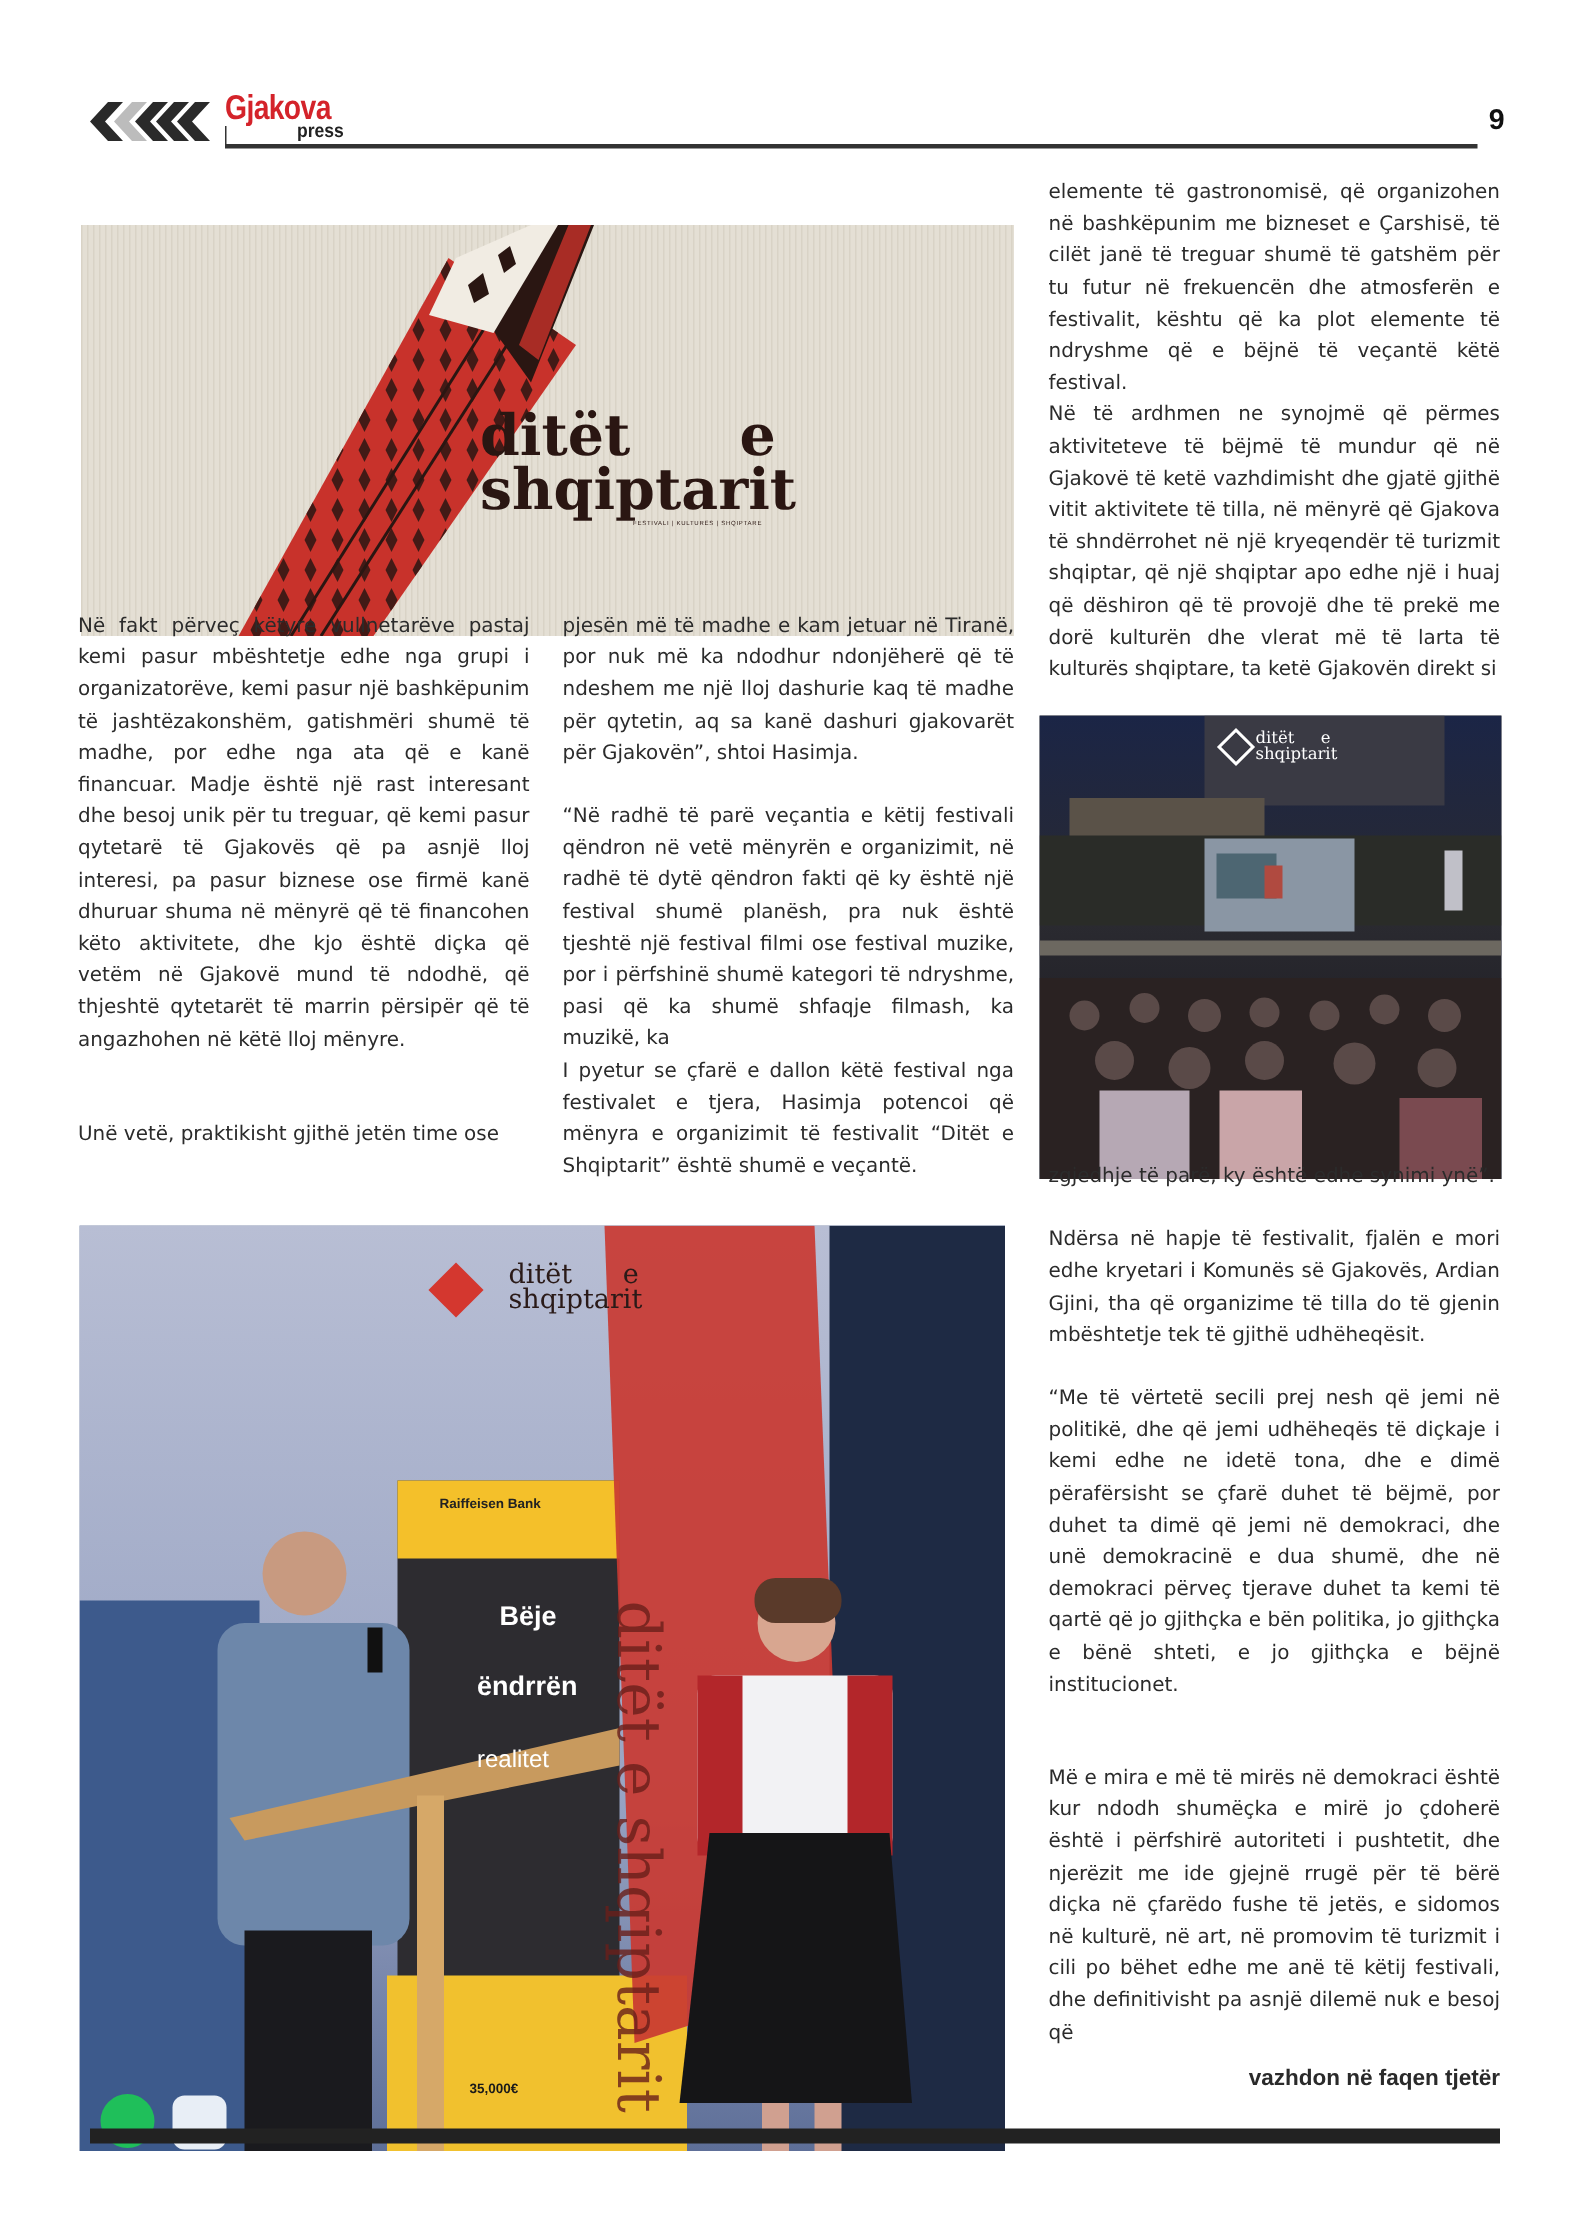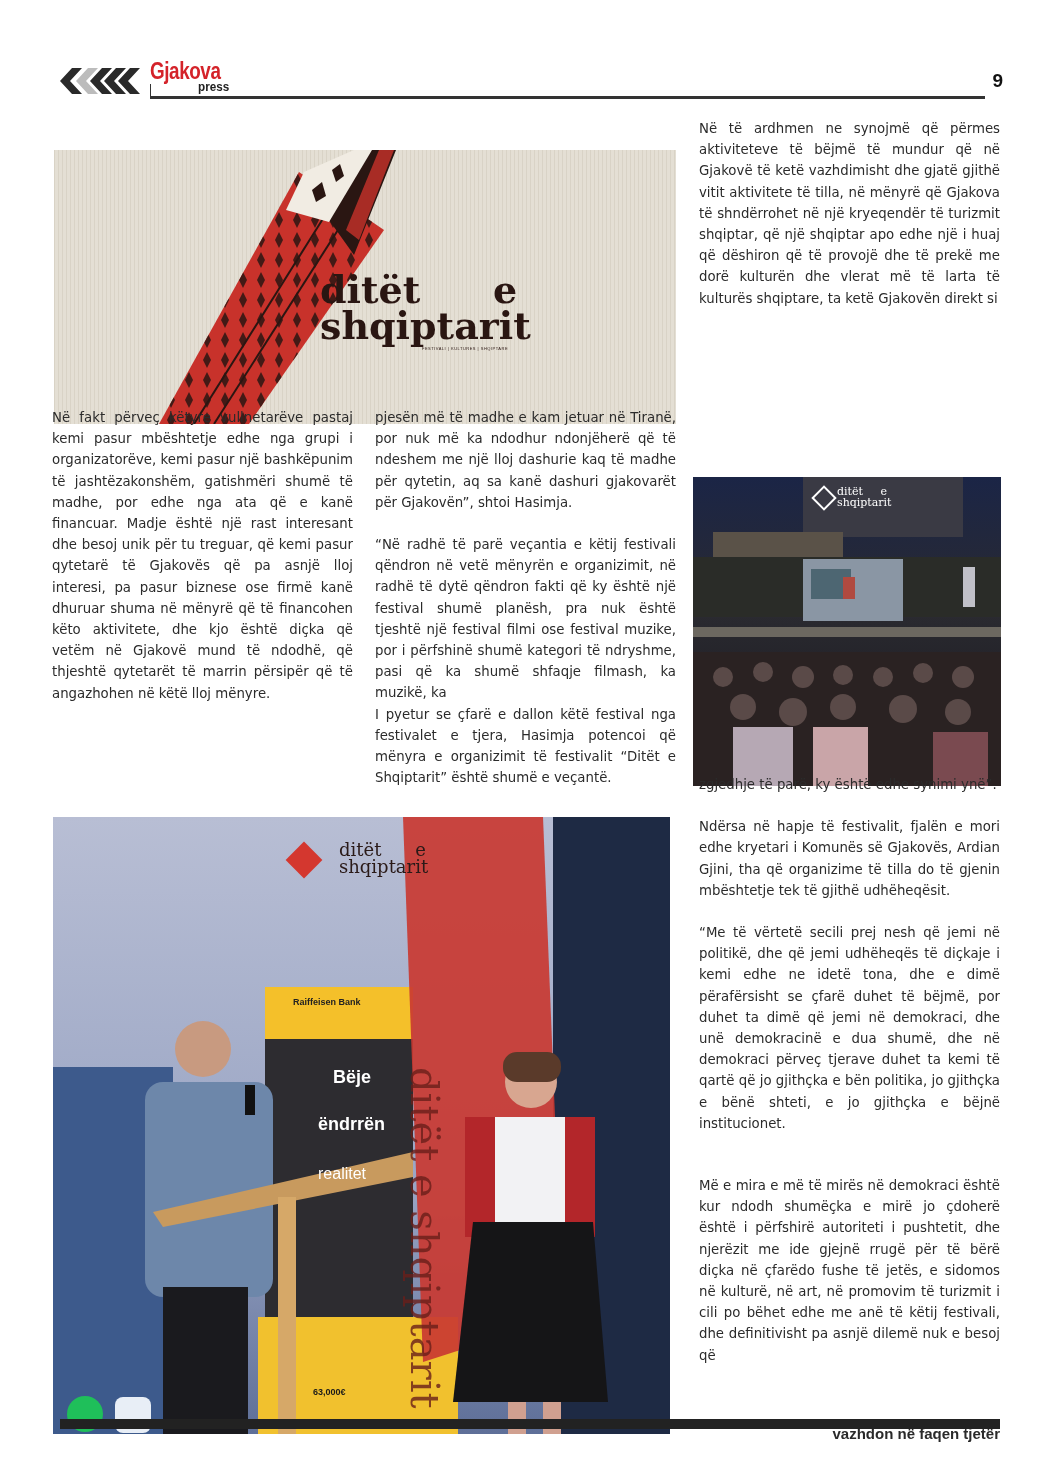--- a/index.html
+++ b/index.html
@@ -28,21 +28,21 @@
   
   .col { position: absolute; font-family: "DejaVu Sans", sans-serif; font-size: 13.3px;
          line-height: 21.2px; color: #2b2b2b; text-align: justify; }
   .col p { margin: 0; }
   .col .gap { height: 21px; }
   .col-a { left: 52px; top: 407px; width: 301px; }
   .col-b { left: 375px; top: 407px; width: 301px; }
   .col-c1 { left: 699px; top: 118px; width: 301px; }
   .col-c2 { left: 699px; top: 774px; width: 301px; }
   .col-c3 { left: 699px; top: 1175px; width: 301px; }
-  .continue { position: absolute; right: 60px; top: 1377px; font-weight: bold; font-size: 15px; color: #2a2a2a; margin-top: 48px; }
+  .continue { position: absolute; right: 60px; top: 1377px; font-weight: bold; font-size: 15px; color: #2a2a2a; }
 
   .footer-bar { position: absolute; left: 60px; top: 1419px; width: 940px; height: 10px; background: #222; }
 </style>
 </head>
 <body>
 
 <div class="masthead">
   <svg class="chevrons" viewBox="0 0 86 26">
     <polygon points="14,0 24,0 12,13 24,26 14,26 2,13" fill="#2a2a2a"></polygon>
     <polygon points="30,0 40,0 28,13 40,26 30,26 18,13" fill="#bcbcbc"></polygon>
@@ -89,30 +89,32 @@
     <span style="position:absolute; left:173px; top:0;">e</span><br>
     <span>shqiptarit</span>
   </div>
   <div style="position:absolute; left:368px; top:196px; font-size:4px; color:#2a1612; letter-spacing:0.5px;">FESTIVALI  |  KULTURËS  |  SHQIPTARE</div>
 </div>
 
 <div class="col col-a">
   <p>Në fakt përveç këtyre vullnetarëve pastaj kemi pasur mbështetje edhe nga grupi i organizatorëve, kemi pasur një bashkëpunim të jashtëzakonshëm, gatishmëri shumë të madhe, por edhe nga ata që e kanë financuar. Madje është një rast interesant dhe besoj unik për tu treguar, që kemi pasur qytetarë të Gjakovës që pa asnjë lloj interesi, pa pasur biznese ose firmë kanë dhuruar shuma në mënyrë që të financohen këto aktivitete, dhe kjo është diçka që vetëm në Gjakovë mund të ndodhë, që thjeshtë qytetarët të marrin përsipër që të angazhohen në këtë lloj mënyre.</p>
   <div class="gap"></div>
     <div class="gap"></div>
+  <p>Unë vetë, praktikisht gjithë jetën time ose</p>
 </div>
 
 <div class="col col-b">
   <p>pjesën më të madhe e kam jetuar në Tiranë, por nuk më ka ndodhur ndonjëherë që të ndeshem me një lloj dashurie kaq të madhe për qytetin, aq sa kanë dashuri gjakovarët për Gjakovën”, shtoi Hasimja.</p>
   <div class="gap"></div>
   <p>“Në radhë të parë veçantia e këtij festivali qëndron në vetë mënyrën e organizimit, në radhë të dytë qëndron fakti që ky është një festival shumë planësh, pra nuk është tjeshtë një festival filmi ose festival muzike, por i përfshinë shumë kategori të ndryshme, pasi që ka shumë shfaqje filmash, ka muzikë, ka</p>
   <p>I pyetur se çfarë e dallon këtë festival nga festivalet e tjera, Hasimja potencoi që mënyra e organizimit të festivalit “Ditët e Shqiptarit” është shumë e veçantë.</p>
 </div>
 
 <div class="col col-c1">
+  <p>elemente të gastronomisë, që organizohen në bashkëpunim me bizneset e Çarshisë, të cilët janë të treguar shumë të gatshëm për tu futur në frekuencën dhe atmosferën e festivalit, kështu që ka plot elemente të ndryshme që e bëjnë të veçantë këtë festival.</p>
   <p>Në të ardhmen ne synojmë që përmes aktiviteteve të bëjmë të mundur që në Gjakovë të ketë vazhdimisht dhe gjatë gjithë vitit aktivitete të tilla, në mënyrë që Gjakova të shndërrohet në një kryeqendër të turizmit shqiptar,  që një shqiptar apo edhe një i huaj që dëshiron që të provojë dhe të prekë me dorë kulturën dhe vlerat më të larta të kulturës shqiptare, ta ketë Gjakovën direkt si</p>
 </div>
 
 <div class="photo img-night">
   <svg width="308" height="309" viewBox="0 0 308 309">
     <defs>
       <linearGradient id="sky" x1="0" y1="0" x2="0" y2="1">
         <stop offset="0" stop-color="#1b2546"></stop>
         <stop offset="0.45" stop-color="#2a2a30"></stop>
         <stop offset="1" stop-color="#15131a"></stop>
@@ -211,16 +213,16 @@
   <div style="position:absolute; left:286px; top:24px; color:#2a1a18; font-family:'DejaVu Serif',serif; font-size:18px; line-height:17px;">
     <span>ditët</span>
     <span style="margin-left:28px;">e</span><br>
     <span>shqiptarit</span>
   </div>
   <div style="position:absolute; left:395px; top:250px; transform:rotate(90deg); transform-origin:left top; color:#6a1f1a; font-family:'DejaVu Serif',serif; font-size:40px; white-space:nowrap; opacity:0.8;">ditët e shqiptarit</div>
   <div style="position:absolute; left:240px; top:180px; font-size:9px; font-weight:bold; color:#222;">Raiffeisen Bank</div>
   <div style="position:absolute; left:280px; top:250px; font-size:18px; font-weight:bold; color:#fff;">Bëje</div>
   <div style="position:absolute; left:265px; top:297px; font-size:18px; font-weight:bold; color:#fff;text-align:right;">ëndrrën</div>
   <div style="position:absolute; left:265px; top:348px; font-size:16px; font-weight:normal; color:#fff;">realitet</div>
-  <div style="position:absolute; left:260px; top:570px; font-size:9px; font-weight:bold; color:#1a1a1a;">63,000€</div>
+  <div style="position:absolute; left:260px; top:570px; font-size:9px; font-weight:bold; color:#1a1a1a;">35,000€</div>
 </div>
 
 <div class="footer-bar"></div>
 
 </body></html>

